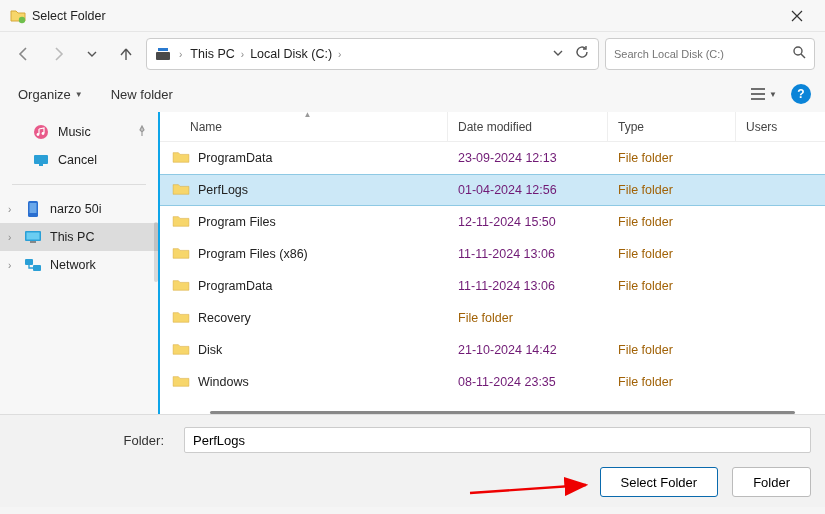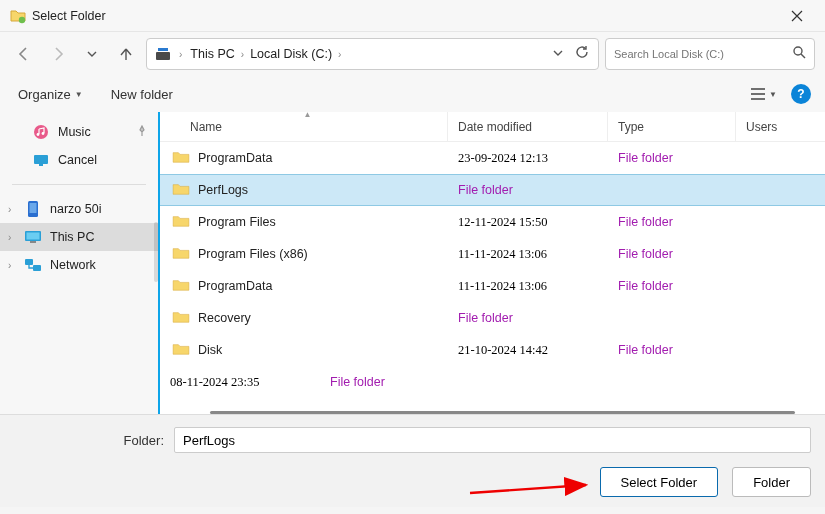--- a/index.html
+++ b/index.html
@@ -47,27 +47,27 @@
 .fp-header > div { padding: 0 10px; height: 100%; display: flex; align-items: center; border-right: 1px solid #eee; }
 .col-name { width: 288px; padding-left: 30px !important; position: relative; }
 .col-name .sort { position: absolute; left: 50%; top: -2px; font-size: 8px; color: #999; }
 .col-date { width: 160px; }
 .col-type { width: 128px; }
 .col-size { width: 60px; border-right: none !important; }
 .fp-body { overflow-y: auto; height: 272px; }
 .fp-row { height: 32px; display: flex; align-items: center; font-size: 12.5px; color: #222; cursor: pointer; }
 .fp-row.selected { background: #cce8f7; border-top: 1px solid #8ec9e4; border-bottom: 1px solid #8ec9e4; }
 .fp-row .cell-name { width: 288px; display: flex; align-items: center; padding-left: 12px; gap: 8px; }
-.fp-row .cell-date { width: 160px; padding-left: 10px; color: #000000; font-family: Liberation Serif, serif; }
-.fp-row .cell-type { width: 128px; padding-left: 10px; color: #a21caf; }
+.fp-row .cell-date { width: 160px; padding-left: 10px; color: #701a75; }
+.fp-row .cell-type { width: 128px; padding-left: 10px; color: #a16207; }
 .folder-icon { width: 18px; height: 14px; }
 .fp-hscroll { position: absolute; left: 50px; right: 30px; bottom: 0; height: 3px; background: #888; border-radius: 2px; }
 
 .footer { background: #f2f2f2; padding: 12px 14px 10px 14px; border-top: 1px solid #ddd; }
-.folderfld { display: flex; align-items: center; gap: 10px; margin-bottom: 14px; justify-content: flex-end; }
+.folderfld { display: flex; align-items: center; gap: 20px; margin-bottom: 14px; justify-content: flex-end; }
 .folderfld label { font-size: 13px; color: #333; width: 150px; text-align: right; }
 .folderfld input { flex: 1; height: 26px; border: 1px solid #ccc; border-radius: 2px; padding: 0 8px; font-size: 13px; outline: none; }
 .btns { display: flex; justify-content: flex-end; gap: 14px; }
 .btns button { height: 30px; padding: 0 20px; font-size: 13px; background: #fff; border: 1px solid #bbb; border-radius: 3px; cursor: pointer; }
 .btns button.primary { border-color: #0a6aad; }
 
 .arrow-annotation { position: absolute; left: 468px; top: 475px; pointer-events: none; }
 </style>
 </head>
 <body>
@@ -262,20 +262,21 @@
           <div class="cell-date">23-09-2024 12:13</div>
           <div class="cell-type">File folder</div>
         </div>
         <div class="fp-row selected">
           <div class="cell-name">
             <span><svg class="folder-icon" viewBox="0 0 20 16">
                 <path d="M1 3 L7 3 L9 5 L19 5 L19 14 L1 14 Z" fill="#f7d66b" stroke="#d6a83a" stroke-width="0.6"></path>
               </svg></span>
             <span>PerfLogs</span>
           </div>
+          <div class="cell-date">01-04-2024 12:56</div>
           <div class="cell-type">File folder</div>
         </div>
         <div class="fp-row">
           <div class="cell-name">
             <span><svg class="folder-icon" viewBox="0 0 20 16">
                 <path d="M1 3 L7 3 L9 5 L19 5 L19 14 L1 14 Z" fill="#f7d66b" stroke="#d6a83a" stroke-width="0.6"></path>
               </svg></span>
             <span>Program Files</span>
           </div>
           <div class="cell-date">12-11-2024 15:50</div>
@@ -314,20 +315,26 @@
           <div class="cell-name">
             <span><svg class="folder-icon" viewBox="0 0 20 16">
                 <path d="M1 3 L7 3 L9 5 L19 5 L19 14 L1 14 Z" fill="#f7d66b" stroke="#d6a83a" stroke-width="0.6"></path>
               </svg></span>
             <span>Disk</span>
           </div>
           <div class="cell-date">21-10-2024 14:42</div>
           <div class="cell-type">File folder</div>
         </div>
         <div class="fp-row">
+          <div class="cell-name">
+            <span><svg class="folder-icon" viewBox="0 0 20 16">
+                <path d="M1 3 L7 3 L9 5 L19 5 L19 14 L1 14 Z" fill="#f7d66b" stroke="#d6a83a" stroke-width="0.6"></path>
+              </svg></span>
+            <span>Windows</span>
+          </div>
           <div class="cell-date">08-11-2024 23:35</div>
           <div class="cell-type">File folder</div>
         </div>
       </div>
     <div class="fp-hscroll"></div>
   </div>
 </div>
 
 <div class="footer">
   <div class="folderfld">

